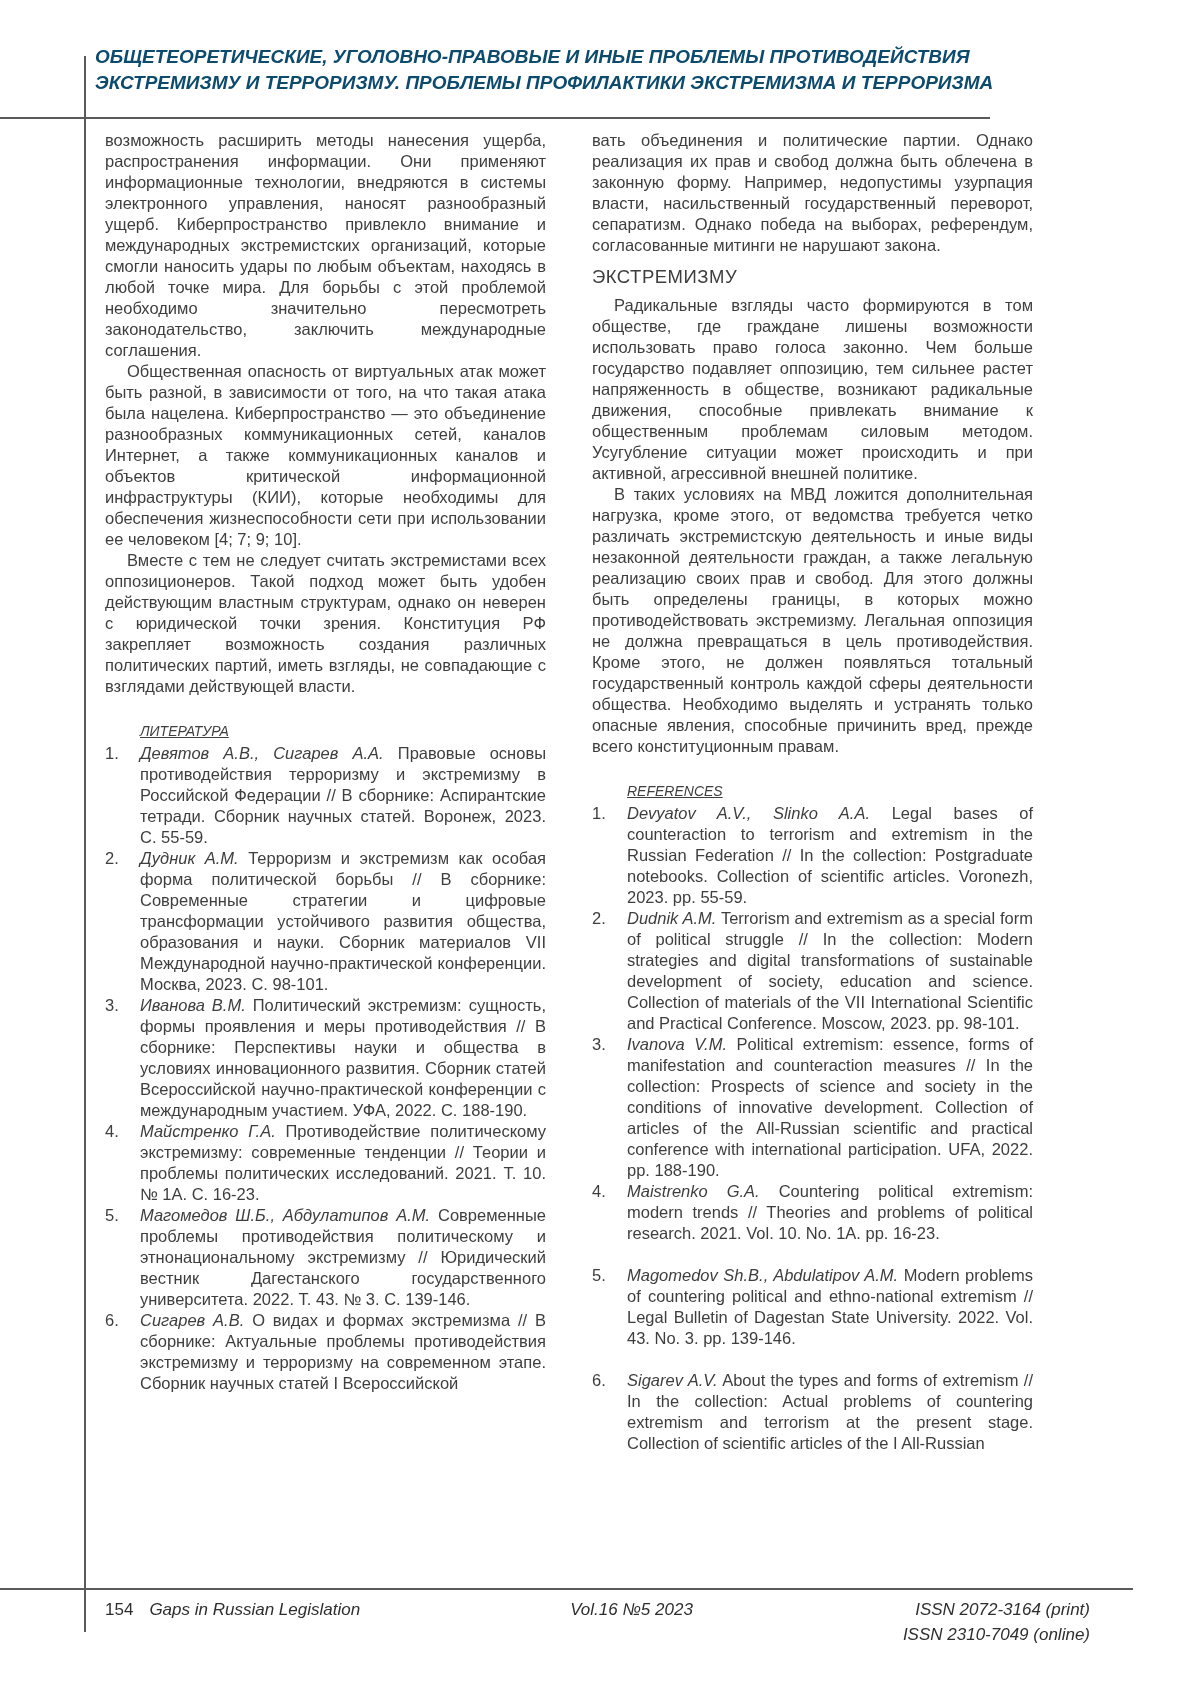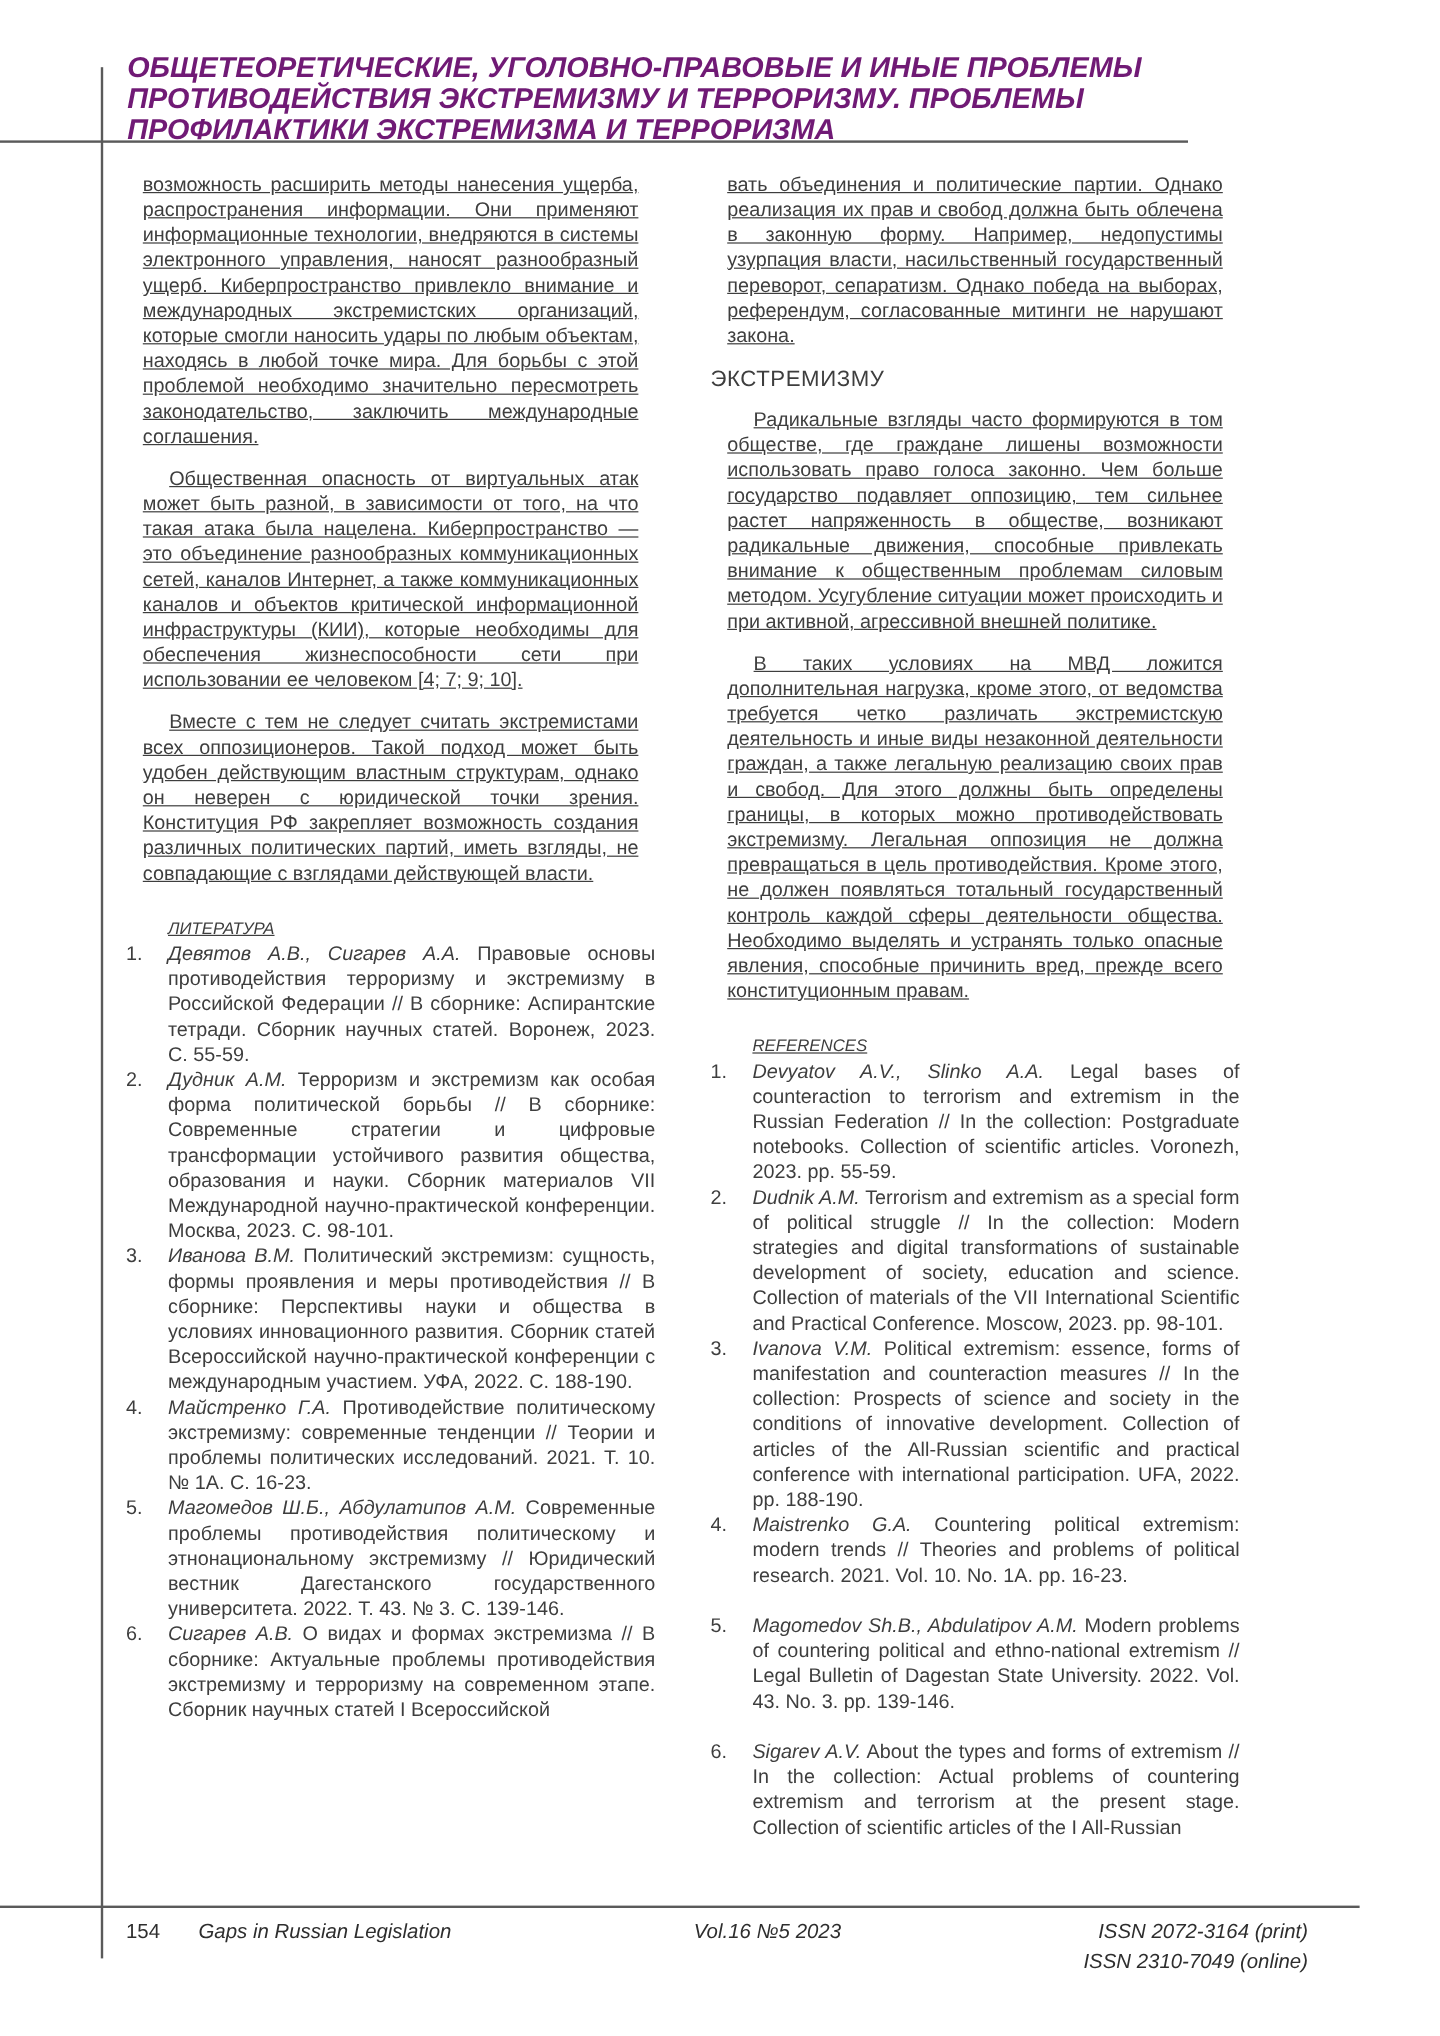--- a/index.html
+++ b/index.html
@@ -25,39 +25,39 @@
     background: #5a5a5a;
   }
   .footer-rule {
     position: absolute;
     left: 0; top: 1588px;
     width: 1133px; height: 2px;
     background: #5a5a5a;
   }
   .header-title {
     position: absolute;
-    left: 106px; top: 44px;
+    left: 95px; top: 44px;
     width: 920px;
-    font-size: 24px;
+    font-size: 19px;
     line-height: 26px;
     font-weight: bold;
     font-style: italic;
-    color: #701a75;
+    color: #0c4a6e;
   }
   .col {
     position: absolute;
     top: 130px;
     width: 441px;
     font-size: 16.5px;
     line-height: 21px;
     text-align: justify;
   }
   .col-left  { left: 105px; }
   .col-right { left: 592px; }
-  p.para { margin: 14px; text-decoration: underline; }
+  p.para { margin: 0; }
   p.para.indent { text-indent: 22px; }
   .section-heading {
     font-size: 18.5px;
     font-weight: normal;
     margin: 10px 0 8px 0;
     letter-spacing: 0.5px;
     text-align: left;
   }
   .list-heading {
     font-style: italic;
@@ -76,21 +76,21 @@
     left: 105px; top: 1597px;
     width: 985px;
     display: flex;
     justify-content: space-between;
     align-items: flex-start;
     font-size: 17px;
     line-height: 25px;
     font-style: italic;
     color: #2e2e2e;
   }
-  .footer-left { display: flex; gap: 32px; align-items: flex-start; }
+  .footer-left { display: flex; gap: 16px; align-items: flex-start; }
   .page-number { font-style: normal; }
   .footer-right { text-align: right; }
 </style>
 </head>
 <body>
 
 <div class="page">
 
   <div class="vline"></div>
   <div class="header-rule"></div>

